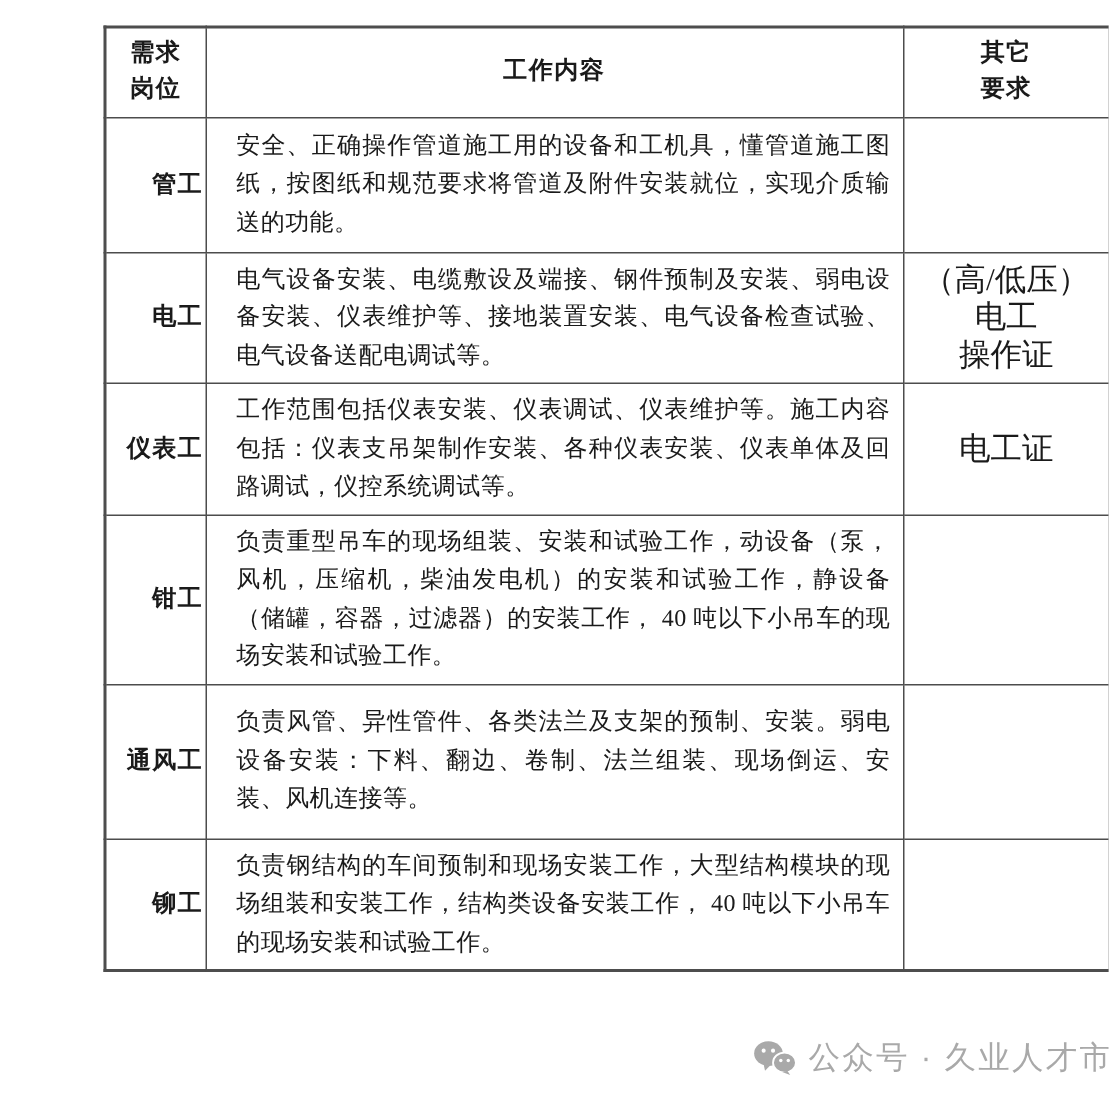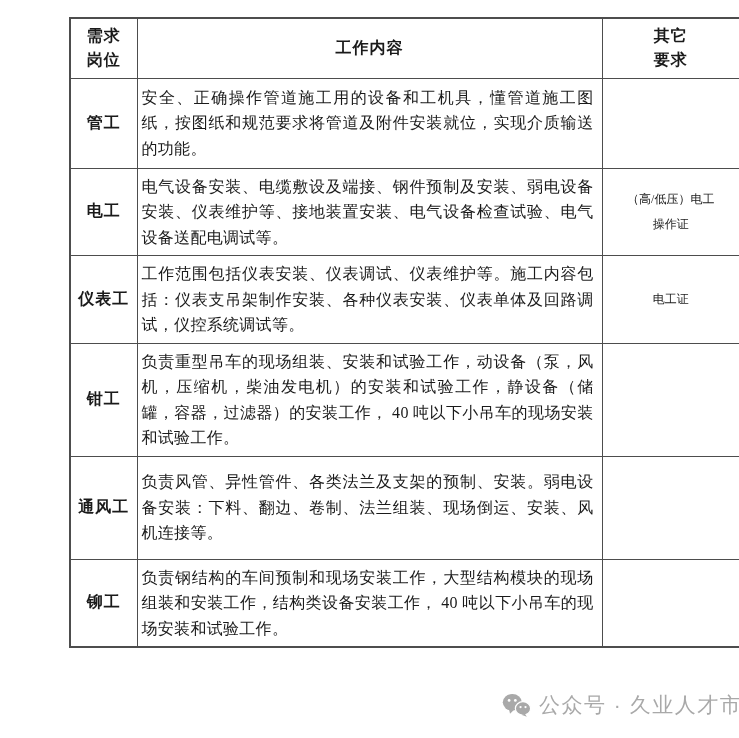--- a/index.html
+++ b/index.html
@@ -41,33 +41,33 @@
     font-size: 16px;
     font-weight: bold;
     text-align: center;
     white-space: pre-line;
     line-height: 24px;
     letter-spacing: 1px;
   }
   td.pos {
     font-size: 16px;
     font-weight: bold;
-    text-align: center;
+    text-align: right;
     letter-spacing: 1px;
   }
   td.content {
     font-size: 16px;
     line-height: 25.5px;
     letter-spacing: 0.3px;
     text-align: justify;
     text-justify: inter-ideograph;
-    padding: 5px 8px 5px 4px;
+    padding: 5px 8px 5px 20px;
   }
   td.req {
-    font-size: 12px;
+    font-size: 21px;
     text-align: center;
     line-height: 25px;
     white-space: pre-line;
     padding: 0 4px;
   }
   .watermark {
     position: absolute;
     left: 466px;
     top: 691px;
     display: flex;

